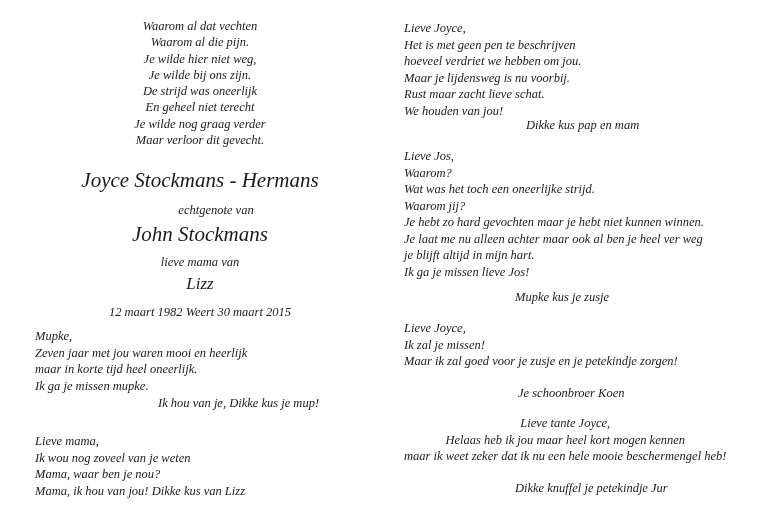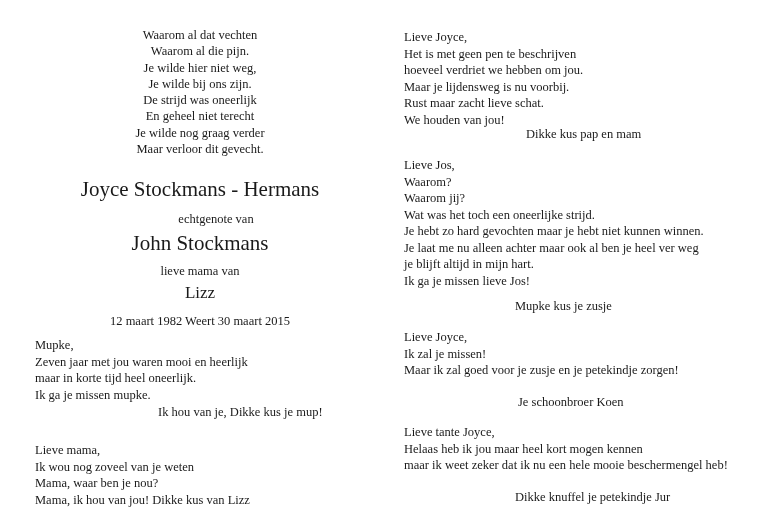--- a/index.html
+++ b/index.html
@@ -1,21 +1,21 @@
 <!DOCTYPE html>
 <html><head>
 <meta charset="utf-8">
 <style>
   html, body { margin: 0; padding: 0; }
   body {
     width: 760px; height: 523px; background: #ffffff; color: #1a1a1a;
     font-family: "Liberation Serif", "DejaVu Serif", serif;
     position: relative; overflow: hidden;
   }
-  .page { position: absolute; top: 9px; height: 504px; }
+  .page { position: absolute; top: 0; height: 504px; font-style: italic; }
   .left { left: 0; width: 380px; }
   .right { left: 380px; width: 380px; }
   .poem { position: absolute; top: 18px; left: 0; width: 400px; text-align: center; font-size: 12.5px; line-height: 16.3px; }
   .poem div { white-space: nowrap; }
   .c { position: absolute; left: 0; width: 400px; text-align: center; white-space: nowrap; }
   .name-main { top: 168px; font-size: 21px; }
   .small { font-size: 12.5px; }
   .name-sub { font-size: 21px; }
   .lizz { font-size: 17px; }
   .block { position: absolute; font-size: 12.5px; line-height: 16.5px; white-space: nowrap; }
@@ -67,35 +67,35 @@
     <div>hoeveel verdriet we hebben om jou.</div>
     <div>Maar je lijdensweg is nu voorbij.</div>
     <div>Rust maar zacht lieve schat.</div>
     <div>We houden van jou!</div>
   </div>
   <div class="sig" style="left:135px; top:118px;margin-left:11px;">Dikke kus pap en mam</div>
 
   <div class="block" style="left:24px; top:148px;">
     <div>Lieve Jos,</div>
     <div>Waarom?</div>
+    <div>Wat was het toch een oneerlijke strijd.</div>
     <div>Waarom jij?</div>
-    <div>Wat was het toch een oneerlijke strijd.</div>
     <div>Je hebt zo hard gevochten maar je hebt niet kunnen winnen.</div>
     <div>Je laat me nu alleen achter maar ook al ben je heel ver weg</div>
     <div>je blijft altijd in mijn hart.</div>
     <div>Ik ga je missen lieve Jos!</div>
   </div>
   <div class="sig" style="left:135px; top:290px;">Mupke kus je zusje</div>
 
   <div class="block" style="left:24px; top:320px;">
     <div>Lieve Joyce,</div>
     <div>Ik zal je missen!</div>
     <div>Maar ik zal goed voor je zusje en je petekindje zorgen!</div>
   </div>
   <div class="sig" style="left:138px; top:386px;">Je schoonbroer Koen</div>
 
-  <div class="block" style="left:24px; top:415px;">
+  <div class="block" style="left:24px; top:415px;text-align:center;">
     <div>Lieve tante Joyce,</div>
     <div>Helaas heb ik jou maar heel kort mogen kennen</div>
     <div>maar ik weet zeker dat ik nu een hele mooie beschermengel heb!</div>
   </div>
   <div class="sig" style="left:135px; top:481px;">Dikke knuffel je petekindje Jur</div>
 </div>
 
 </body></html>

